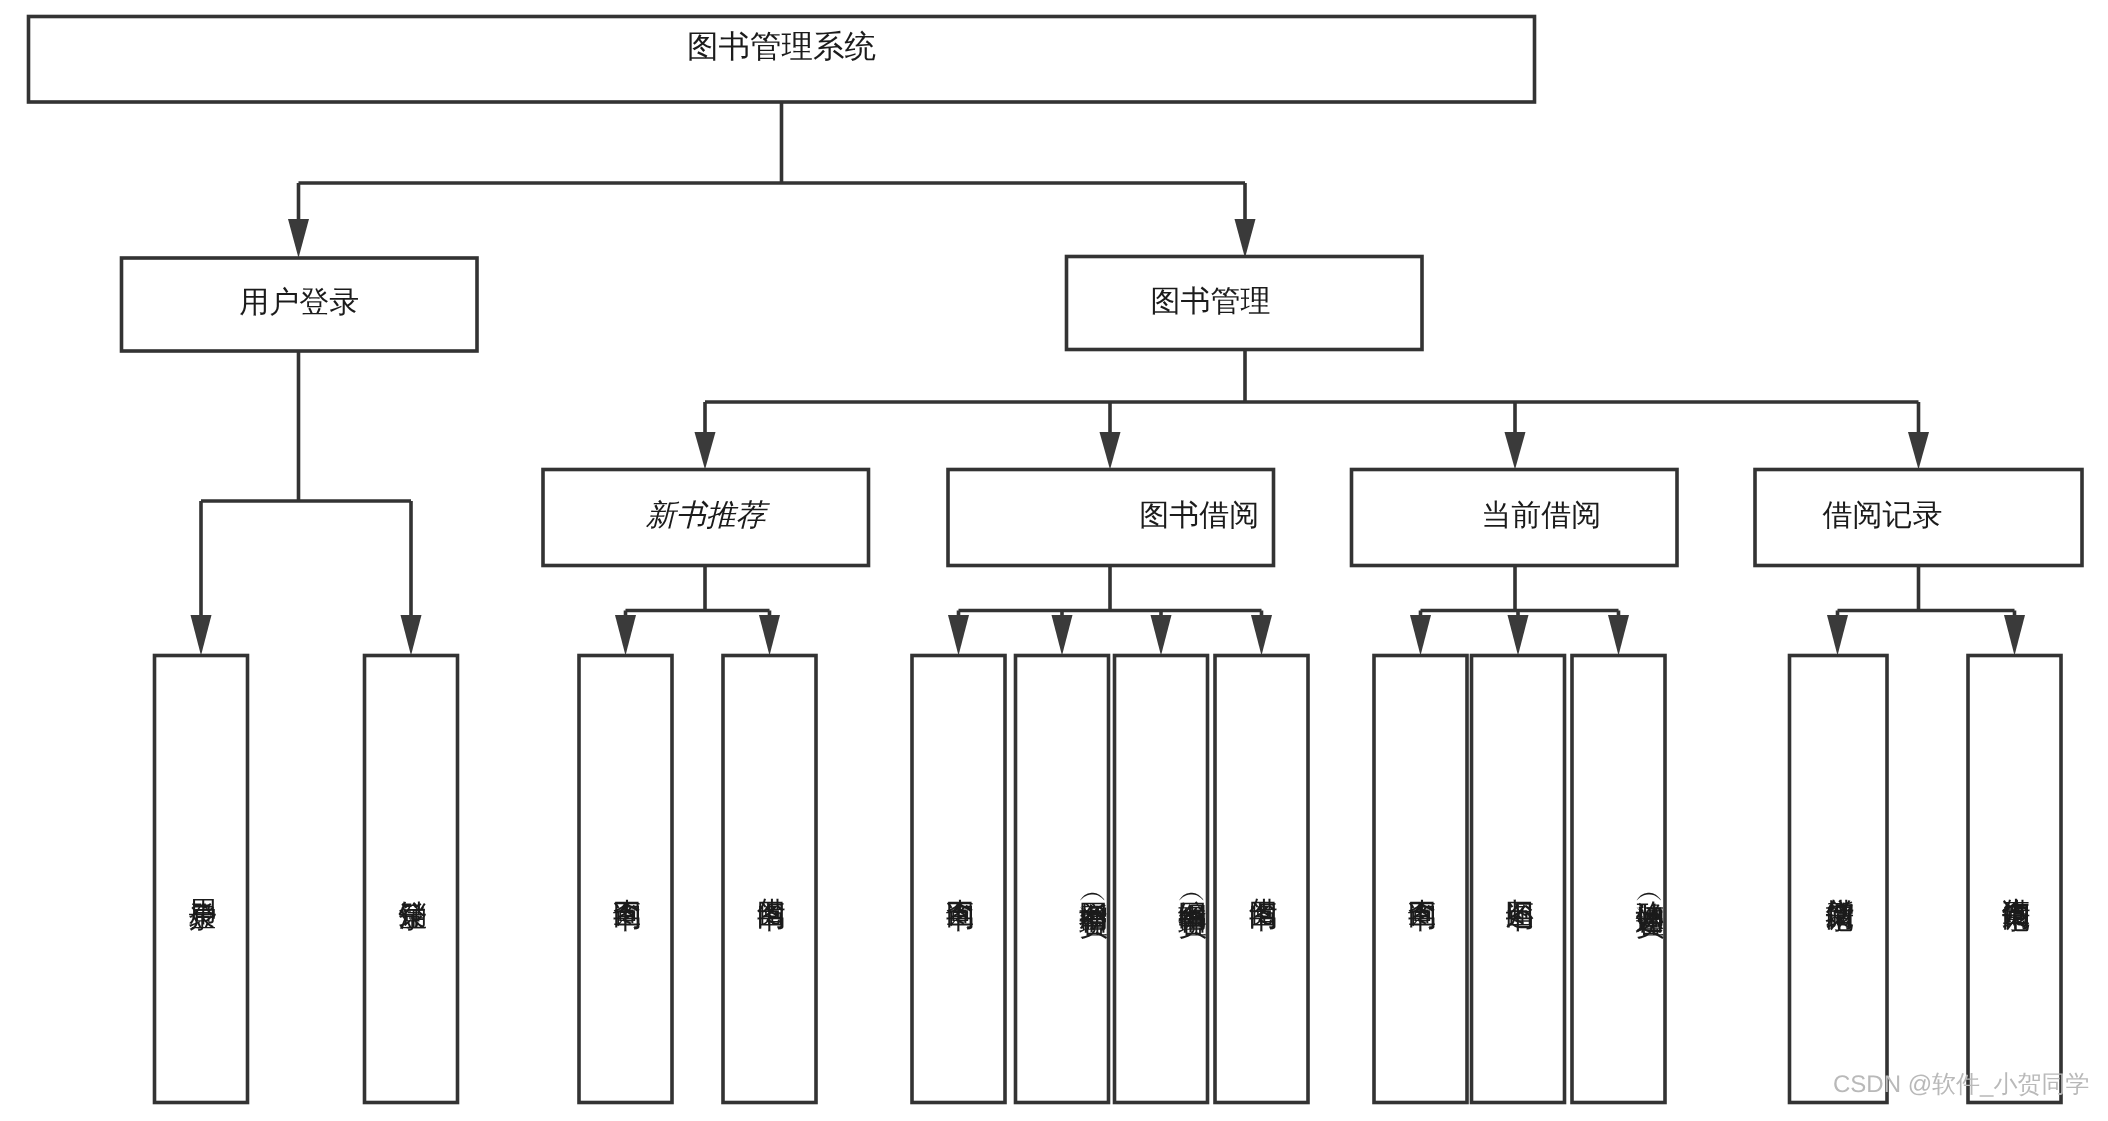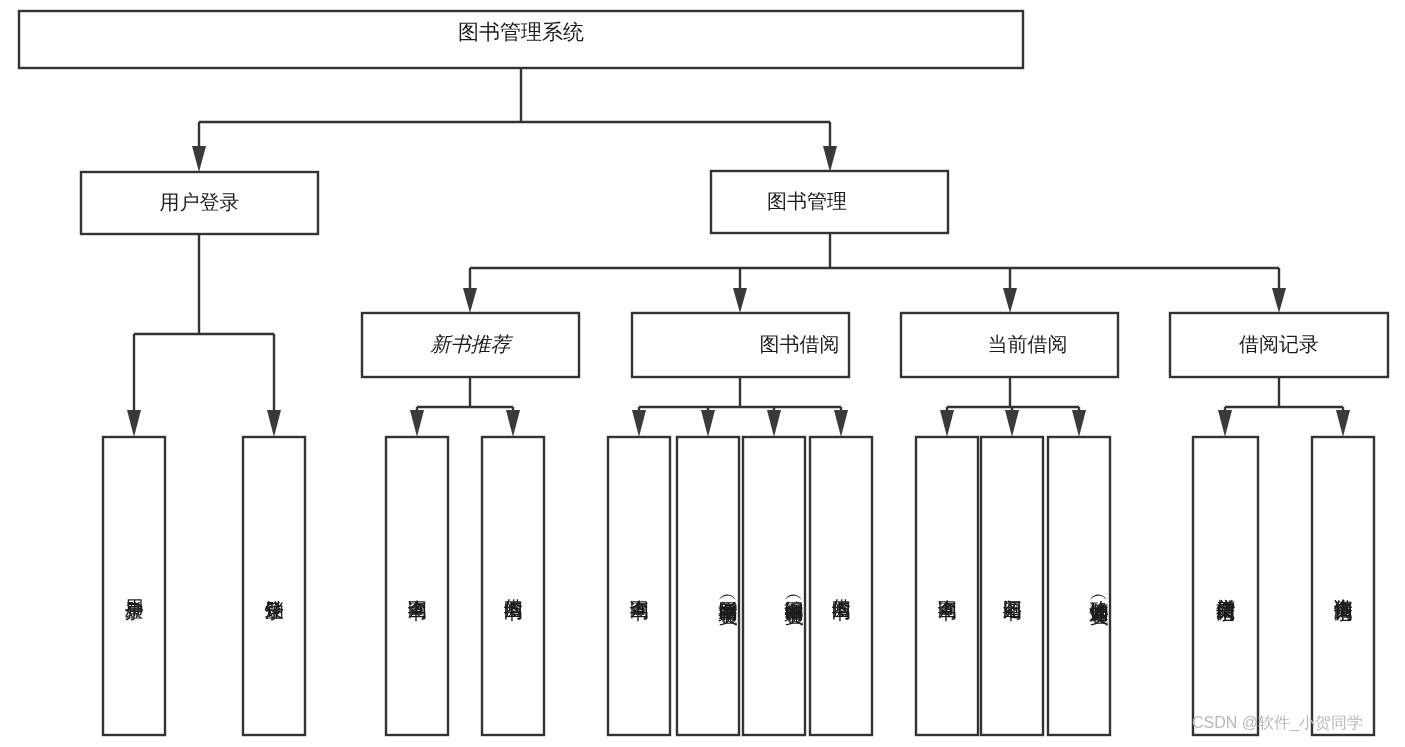--- a/index.html
+++ b/index.html
@@ -68,20 +68,21 @@
   .label-leaf    { font-size: 19px; }
   .watermark {
     position: absolute;
     left: 1192px;
     top: 713px;
     font-size: 16px;
     color: #b9b9b9;
     font-family: "Liberation Sans", "DejaVu Sans", sans-serif;
     white-space: nowrap;
     pointer-events: none;
+    padding-left: 30px;
   }
 </style>
 </head>
 <body>
 
 <div id="diagram-root">
 
   <svg id="diagram-svg" viewBox="0 0 1405 747">
 
     <g>
@@ -190,21 +191,21 @@
   </svg>
 
   <div class="node-label horizontal label-title" style="left:19px; top:11px; width:1004px; height:42px;">图书管理系统</div>
 
   <div class="node-label horizontal label-level1" style="left:81px; top:172px; width:237px; height:62px;">用户登录</div>
   <div class="node-label horizontal label-level1" style="left:711px; top:171px; width:192px; height:62px;">图书管理</div>
 
   <div class="node-label horizontal label-level2" style="left:362px; top:313px; width:217px; height:64px;font-style:italic;">新书推荐</div>
   <div class="node-label horizontal label-level2" style="left:660px; top:313px; width:243px; height:64px;padding-left:36px;">图书借阅</div>
   <div class="node-label horizontal label-level2" style="left:901px; top:313px; width:217px; height:64px;margin-left:18px;">当前借阅</div>
-  <div class="node-label horizontal label-level2" style="left:1170px; top:313px; width:218px; height:64px;">借阅记录</div>
+  <div class="node-label horizontal label-level2" style="left:1146px; top:313px; width:218px; height:64px;">借阅记录</div>
 
   <div class="node-label vertical label-leaf" style="left:103px; top:437px; width:62px; height:298px;">用户登录</div>
   <div class="node-label vertical label-leaf" style="left:243px; top:437px; width:62px; height:298px;">注销登录</div>
 
   <div class="node-label vertical label-leaf" style="left:386px; top:437px; width:62px; height:298px;">查询图书</div>
   <div class="node-label vertical label-leaf" style="left:482px; top:437px; width:62px; height:298px;">借阅图书</div>
 
   <div class="node-label vertical label-leaf" style="left:608px; top:437px; width:62px; height:298px;">查询图书</div>
   <div class="node-label vertical label-leaf" style="left:677px; top:437px; width:62px; height:298px; align-items:flex-start; padding-top:6px;">新增图书（管理员）</div>
   <div class="node-label vertical label-leaf" style="left:743px; top:437px; width:62px; height:298px; align-items:flex-start; padding-top:6px;">编辑图书（管理员）</div>

